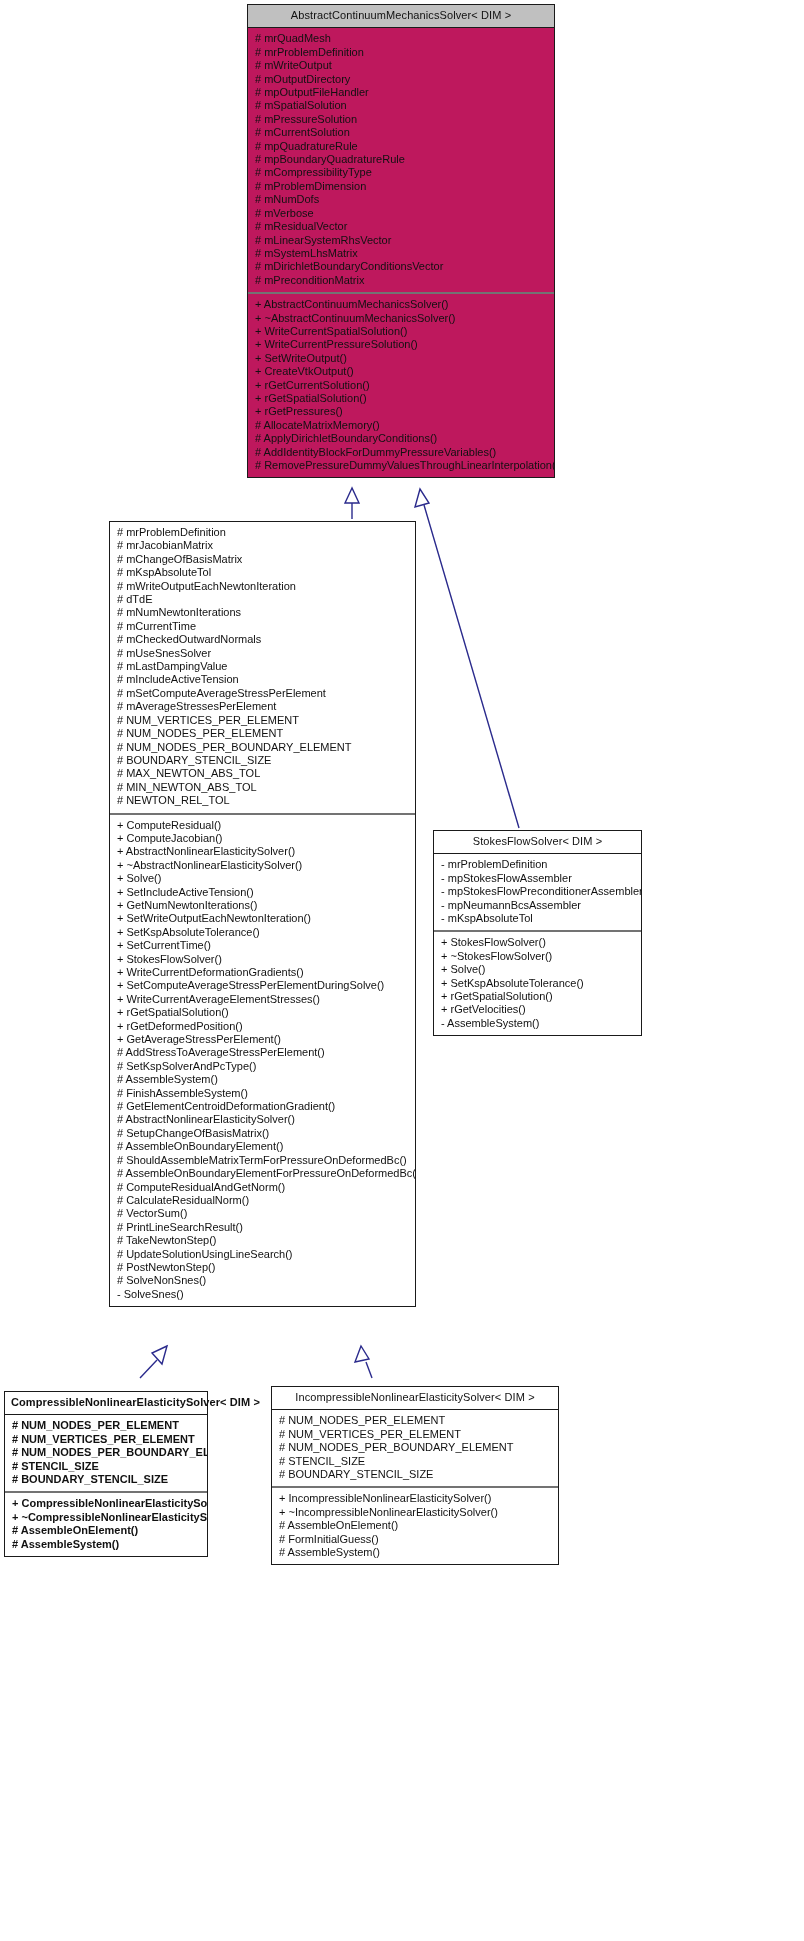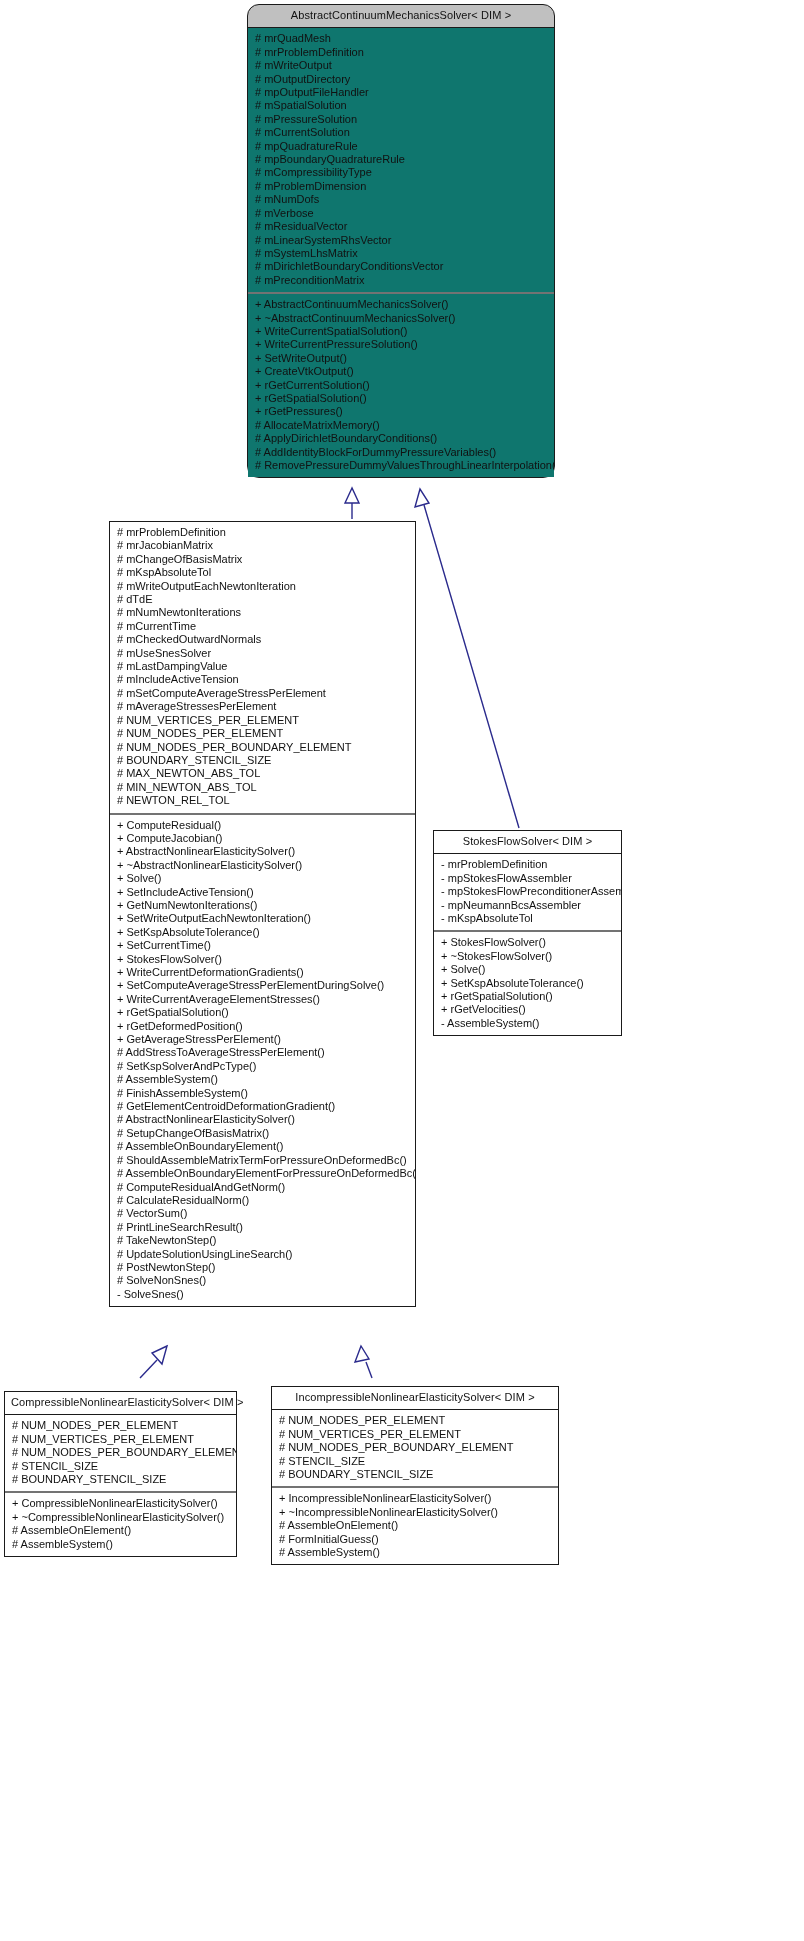--- a/index.html
+++ b/index.html
@@ -34,21 +34,21 @@
     border: 1px solid #1a1a1a;
     background: #ffffff;
     font-size: 11px;
     line-height: 13.4px;
     color: #111111;
   }
   .uml-box.shaded {
     background: #c0c0c0;
   }
   .uml-box.shaded .sec {
-    background: #0f766e;
+    background: #be185d;
   }
   .uml-title {
     text-align: center;
     padding: 4px 6px 5px 6px;
     border-bottom: 1px solid #1a1a1a;
     white-space: nowrap;
     font-size: 11px;
     letter-spacing: 0.1px;
   }
   .sec {
@@ -87,21 +87,21 @@
       <line x1="140" y1="1378" x2="157" y2="1360" stroke="#2a2a8c" stroke-width="1.4"></line>
       <polygon points="167,1346 152,1353 162,1364" fill="#ffffff" stroke="#2a2a8c" stroke-width="1.4"></polygon>
     </g>
 
     <g>
       <line x1="372" y1="1378" x2="366" y2="1362" stroke="#2a2a8c" stroke-width="1.4"></line>
       <polygon points="361,1346 355,1362 369,1359" fill="#ffffff" stroke="#2a2a8c" stroke-width="1.4"></polygon>
     </g>
   </svg>
 
-  <div class="uml-box shaded" style="left:247px; top:4px; width:308px;border-radius:12px;">
+  <div class="uml-box shaded" style="left:247px; top:4px; width:308px;">
     <div class="uml-title">AbstractContinuumMechanicsSolver&lt; DIM &gt;</div>
     <div class="sec">
       <div class="row"># mrQuadMesh</div>
       <div class="row"># mrProblemDefinition</div>
       <div class="row"># mWriteOutput</div>
       <div class="row"># mOutputDirectory</div>
       <div class="row"># mpOutputFileHandler</div>
       <div class="row"># mSpatialSolution</div>
       <div class="row"># mPressureSolution</div>
       <div class="row"># mCurrentSolution</div>
@@ -191,41 +191,41 @@
       <div class="row"># VectorSum()</div>
       <div class="row"># PrintLineSearchResult()</div>
       <div class="row"># TakeNewtonStep()</div>
       <div class="row"># UpdateSolutionUsingLineSearch()</div>
       <div class="row"># PostNewtonStep()</div>
       <div class="row"># SolveNonSnes()</div>
       <div class="row">- SolveSnes()</div>
     </div>
   </div>
 
-  <div class="uml-box" style="left:433px; top:830px; width:189px;">
+  <div class="uml-box" style="left:433px; top:830px; width:209px;">
     <div class="uml-title">StokesFlowSolver&lt; DIM &gt;</div>
     <div class="sec">
       <div class="row">- mrProblemDefinition</div>
       <div class="row">- mpStokesFlowAssembler</div>
       <div class="row">- mpStokesFlowPreconditionerAssembler</div>
       <div class="row">- mpNeumannBcsAssembler</div>
       <div class="row">- mKspAbsoluteTol</div>
     </div>
     <div class="sec">
       <div class="row">+ StokesFlowSolver()</div>
       <div class="row">+ ~StokesFlowSolver()</div>
       <div class="row">+ Solve()</div>
       <div class="row">+ SetKspAbsoluteTolerance()</div>
       <div class="row">+ rGetSpatialSolution()</div>
       <div class="row">+ rGetVelocities()</div>
       <div class="row">- AssembleSystem()</div>
     </div>
   </div>
 
-  <div class="uml-box" style="left:4px; top:1391px; width:233px;">
+  <div class="uml-box" style="left:4px; top:1391px; width:204px;font-weight:bold;">
     <div class="uml-title">CompressibleNonlinearElasticitySolver&lt; DIM &gt;</div>
     <div class="sec">
       <div class="row"># NUM_NODES_PER_ELEMENT</div>
       <div class="row"># NUM_VERTICES_PER_ELEMENT</div>
       <div class="row"># NUM_NODES_PER_BOUNDARY_ELEMENT</div>
       <div class="row"># STENCIL_SIZE</div>
       <div class="row"># BOUNDARY_STENCIL_SIZE</div>
     </div>
     <div class="sec">
       <div class="row">+ CompressibleNonlinearElasticitySolver()</div>

